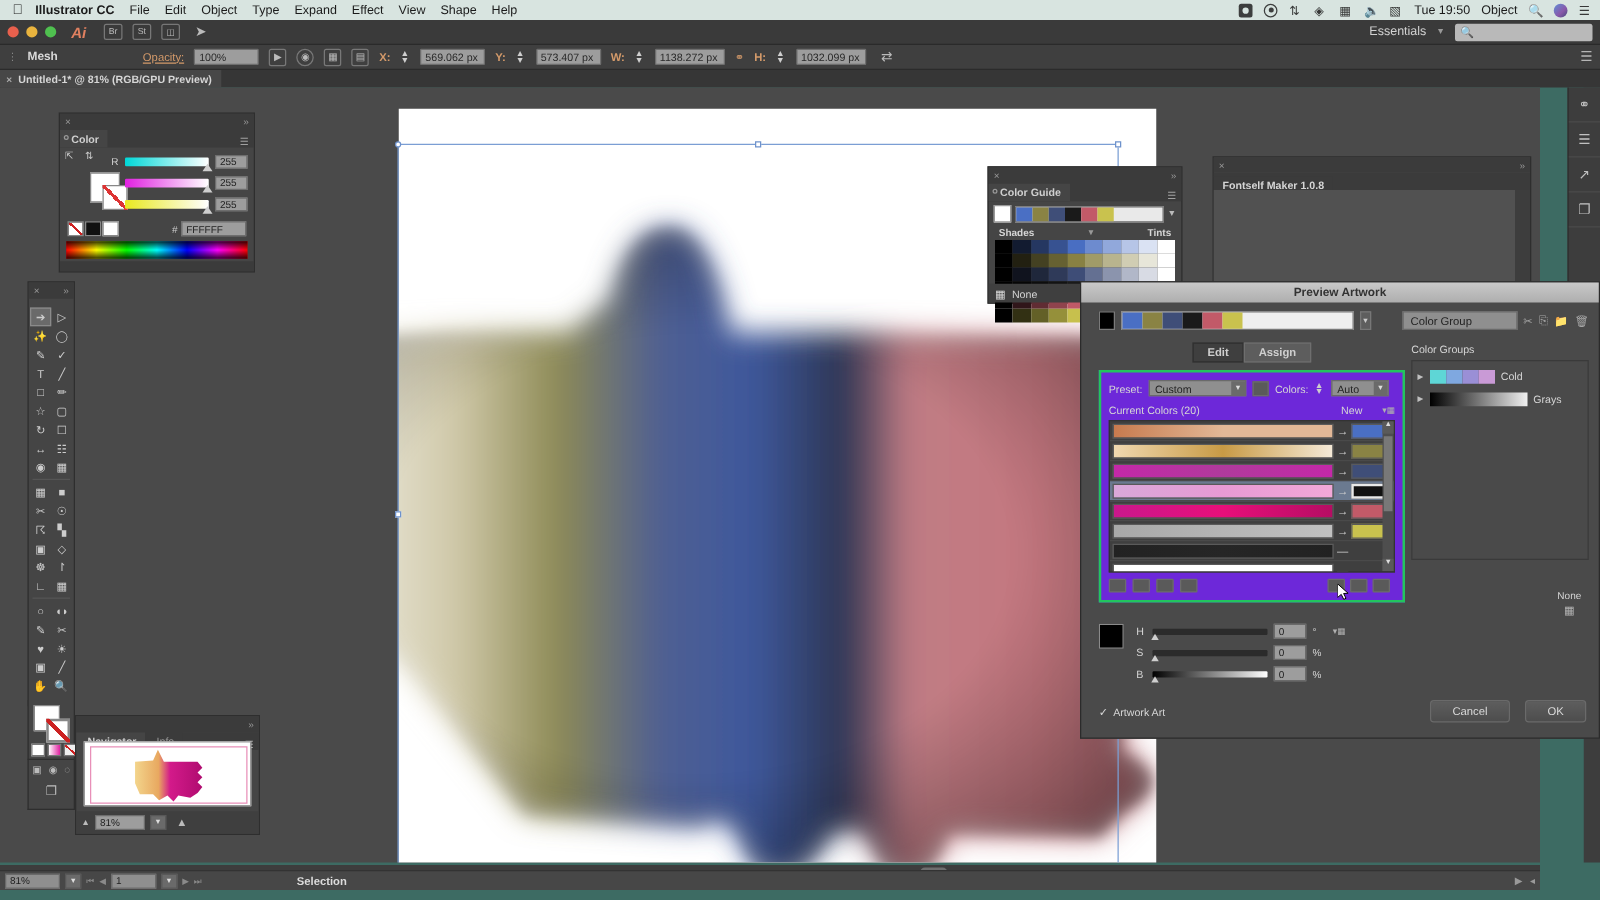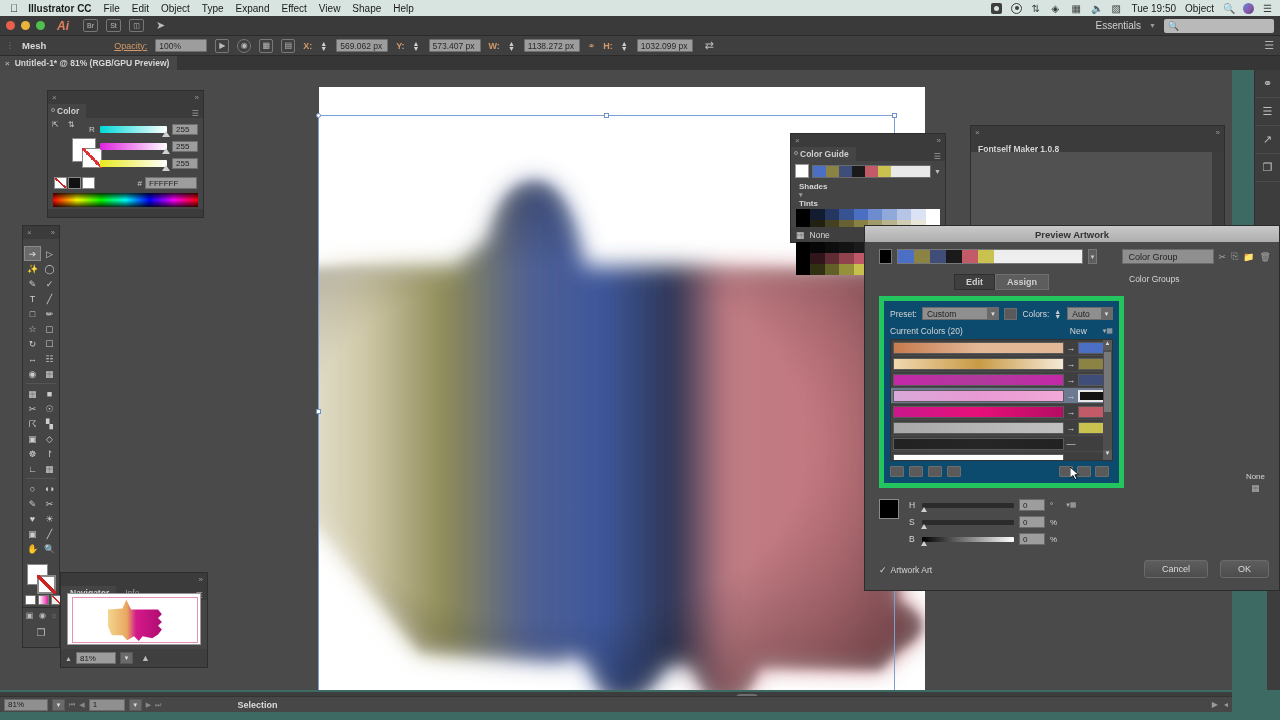--- a/index.html
+++ b/index.html
@@ -168,21 +168,21 @@
   .nav-bottom{position:absolute;left:0;bottom:0;width:100%;height:18px;background:#3f3f3f;display:flex;align-items:center;padding:0 4px;gap:4px;}
   .nav-zoom{background:#9d9d9d;color:#222;font-size:8px;height:12px;width:40px;display:flex;align-items:center;padding-left:3px;border:1px solid #6e6e6e;}
 
   
   #colorGuide{ left:790px; top:133px; width:156px; height:110px; }
   .cg-strip{display:flex;align-items:center;padding:3px 4px;gap:3px;}
   .cg-big{width:14px;height:14px;background:#fff;border:1px solid #999;}
   .cg-colors{display:flex;height:13px;border:1px solid #6a6a6a;flex:1;background:#e9e9e9;}
   .cg-colors i{display:block;width:13px;height:100%;}
   .cg-drop{color:#bbb;font-size:7px;}
-  .cg-labels{display:flex;justify-content:space-between;padding:1px 8px;color:#d5d5d5;font-size:8px;font-weight:bold;flex-direction:column;}
+  .cg-labels{display:flex;justify-content:space-between;padding:1px 8px;color:#d5d5d5;font-size:8px;font-weight:bold;}
   .cg-matrix{margin:0 5px;display:grid;grid-template-columns:repeat(10,1fr);}
   .cg-matrix i{height:11px;display:block;}
   .cg-foot{position:absolute;left:0;bottom:0;width:100%;height:15px;background:#3f3f3f;display:flex;align-items:center;gap:5px;padding:0 5px;color:#d5d5d5;font-size:8.5px;}
 
   
   #fontself{ left:970px; top:125px; width:255px; height:175px; background:#4a4a4a; }
   .fs-head{height:12px;background:#3b3b3b;display:flex;align-items:center;padding:0 4px;}
   .fs-tab{background:#3b3b3b;color:#d6d6d6;font-size:8.5px;font-weight:bold;padding:2px 7px;display:inline-block;}
   .fs-body{position:absolute;left:0;top:26px;right:12px;bottom:0;background:#515151;}
   .fs-scroll{position:absolute;right:0;top:26px;width:12px;bottom:0;background:#3d3d3d;}
@@ -212,21 +212,21 @@
   .rc-group-strip i{display:block;width:16px;height:100%;}
   .rc-group-drop{width:11px;height:15px;background:#5e5e5e;border:1px solid #777;color:#ccc;font-size:6px;
                  display:flex;align-items:center;justify-content:center;}
   .rc-cgfield{width:106px;height:15px;background:#8f8f8f;border:1px solid #6a6a6a;color:#222;font-size:9px;
               display:flex;align-items:center;padding-left:5px;}
   .rc-tooli{color:#a8a8a8;font-size:9px;}
   .rc-left{position:absolute;left:14px;top:48px;width:245px;bottom:8px;}
   .rc-tabs{display:flex;justify-content:center;gap:0;margin-bottom:6px;}
   .rc-tab{font-size:9px;padding:2px 11px;color:#cfcfcf;background:#3f3f3f;border:1px solid #2f2f2f;font-weight:bold;}
   .rc-tab.active{background:#5d5d5d;border-color:#6e6e6e;}
-  .rc-box{border:5px solid #22c55e;background:#0c4a6e;padding:6px;}
+  .rc-box{border:2px solid #22c55e;background:#6d28d9;padding:6px;}
   .rc-prow{display:flex;align-items:center;gap:5px;margin-bottom:6px;}
   .rc-lab{color:#d5d5d5;font-size:8.5px;}
   .rc-select{height:13px;background:#8f8f8f;border:1px solid #6a6a6a;color:#222;font-size:8.5px;
              display:flex;align-items:center;padding-left:4px;}
   .rc-select .v{margin-left:auto;background:#6a6a6a;color:#ddd;width:11px;height:100%;
                 display:flex;align-items:center;justify-content:center;font-size:6px;}
   .rc-cc{display:flex;align-items:center;color:#d5d5d5;font-size:8.5px;margin:2px 0 3px;}
   .rc-cc .newlbl{margin-left:auto;margin-right:16px;}
   .rc-list{background:#3f3f3f;border:1px solid #333;height:122px;position:relative;overflow:hidden;}
   .rc-item{display:flex;align-items:center;height:16px;border-bottom:1px solid #4a4a4a;padding:0 2px;}
@@ -893,20 +893,37 @@
       </div>
     </div>
 
     <div class="rc-check">
       <span style="color:#d5d5d5;font-size:9px;">✓</span>
       <span>Artwork Art</span>
     </div>
 
     <div class="rc-right">
       <div class="rc-cglabel">Color Groups</div>
+      <div class="rc-cgbox">
+        <div class="rc-cgrow">
+          <span class="rc-tri">▶</span>
+          <span class="rc-cgswatches">
+            <i style="background:#5ed6d6"></i>
+              <i style="background:#7fa8e0"></i>
+            <i style="background:#9a8fd6"></i>
+              <i style="background:#c99ad6"></i>
+          </span>
+          <span class="rc-cgname">Cold</span>
+        </div>
+        <div class="rc-cgrow">
+          <span class="rc-tri">▶</span>
+          <span class="rc-cgswatches" style="width:78px;background:linear-gradient(to right,#000,#1e1e1e,#3c3c3c,#5a5a5a,#787878,#969696,#b4b4b4,#d2d2d2,#f0f0f0);"></span>
+          <span class="rc-cgname">Grays</span>
+        </div>
+      </div>
     </div>
 
     <div class="rc-none">
       <div>None</div>
       <div style="color:#b0b0b0;font-size:9px;margin-top:2px;">▦</div>
     </div>
 
     <div class="rc-btns">
       <button class="rc-btn">Cancel</button>
       <button class="rc-btn">OK</button>

